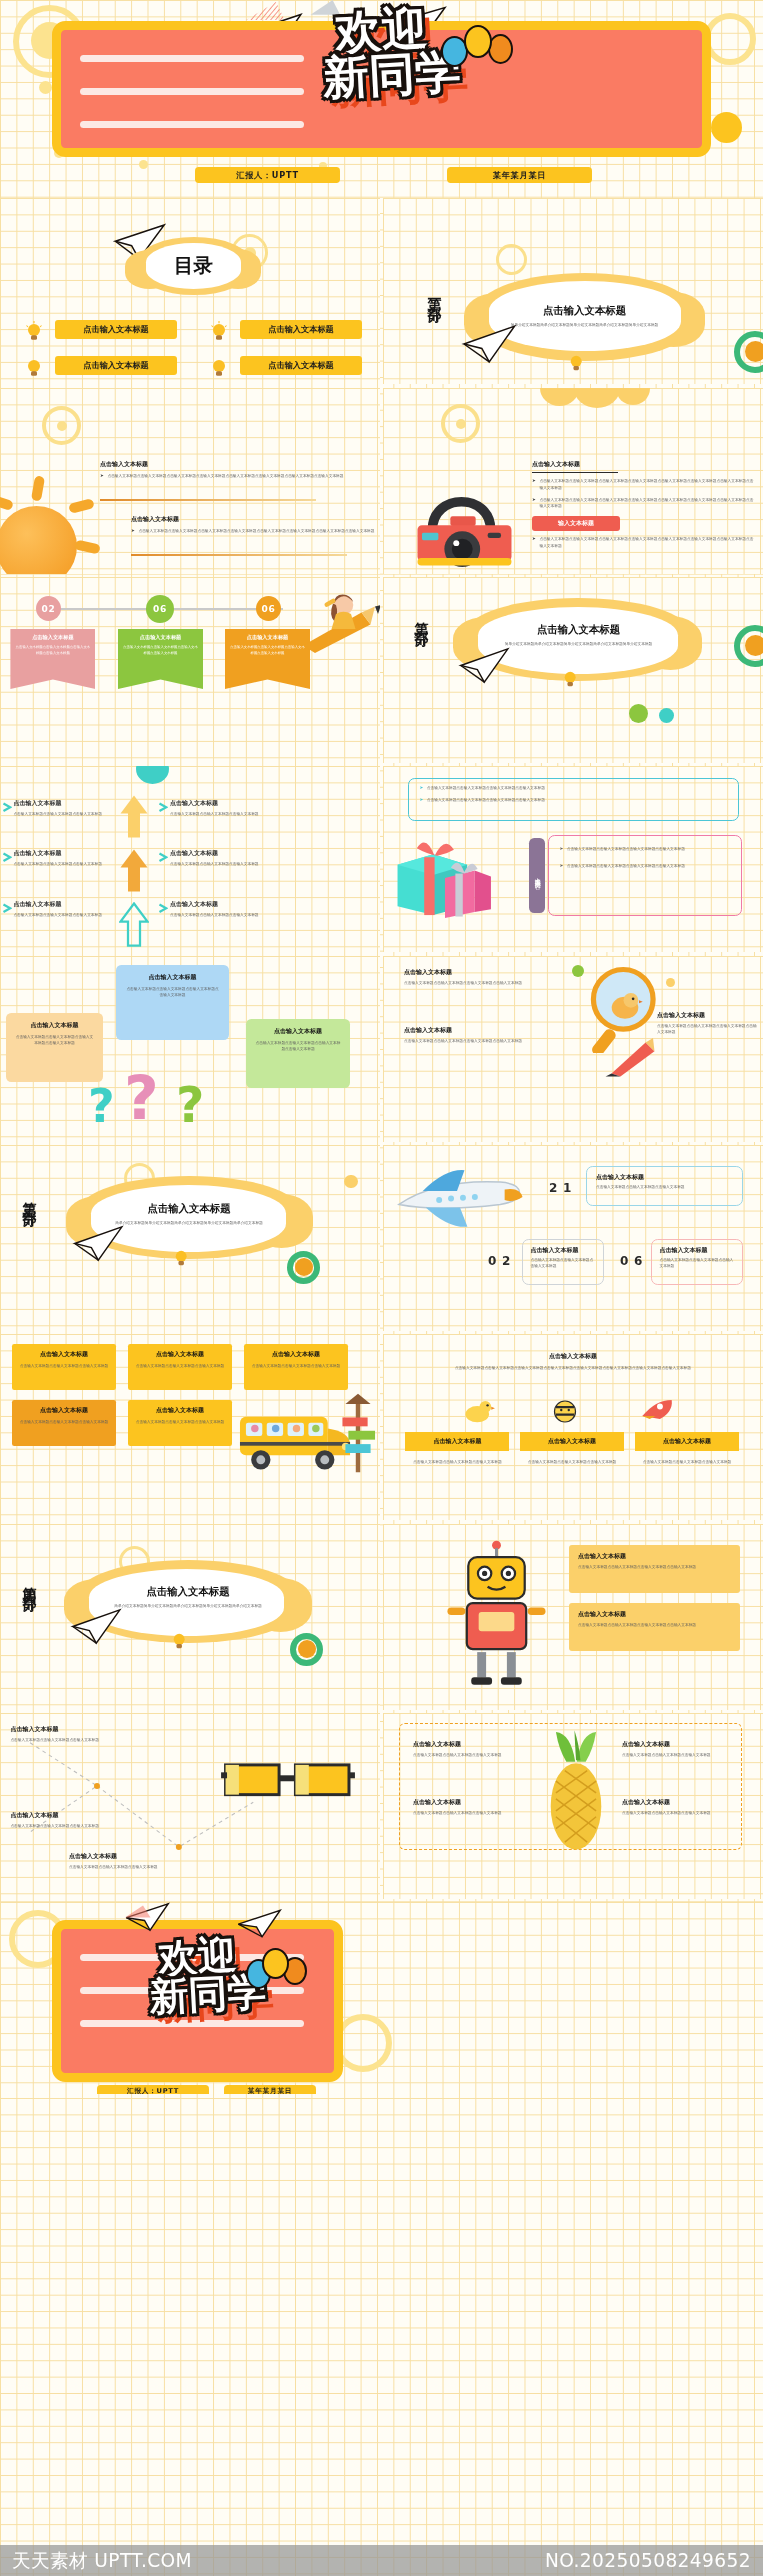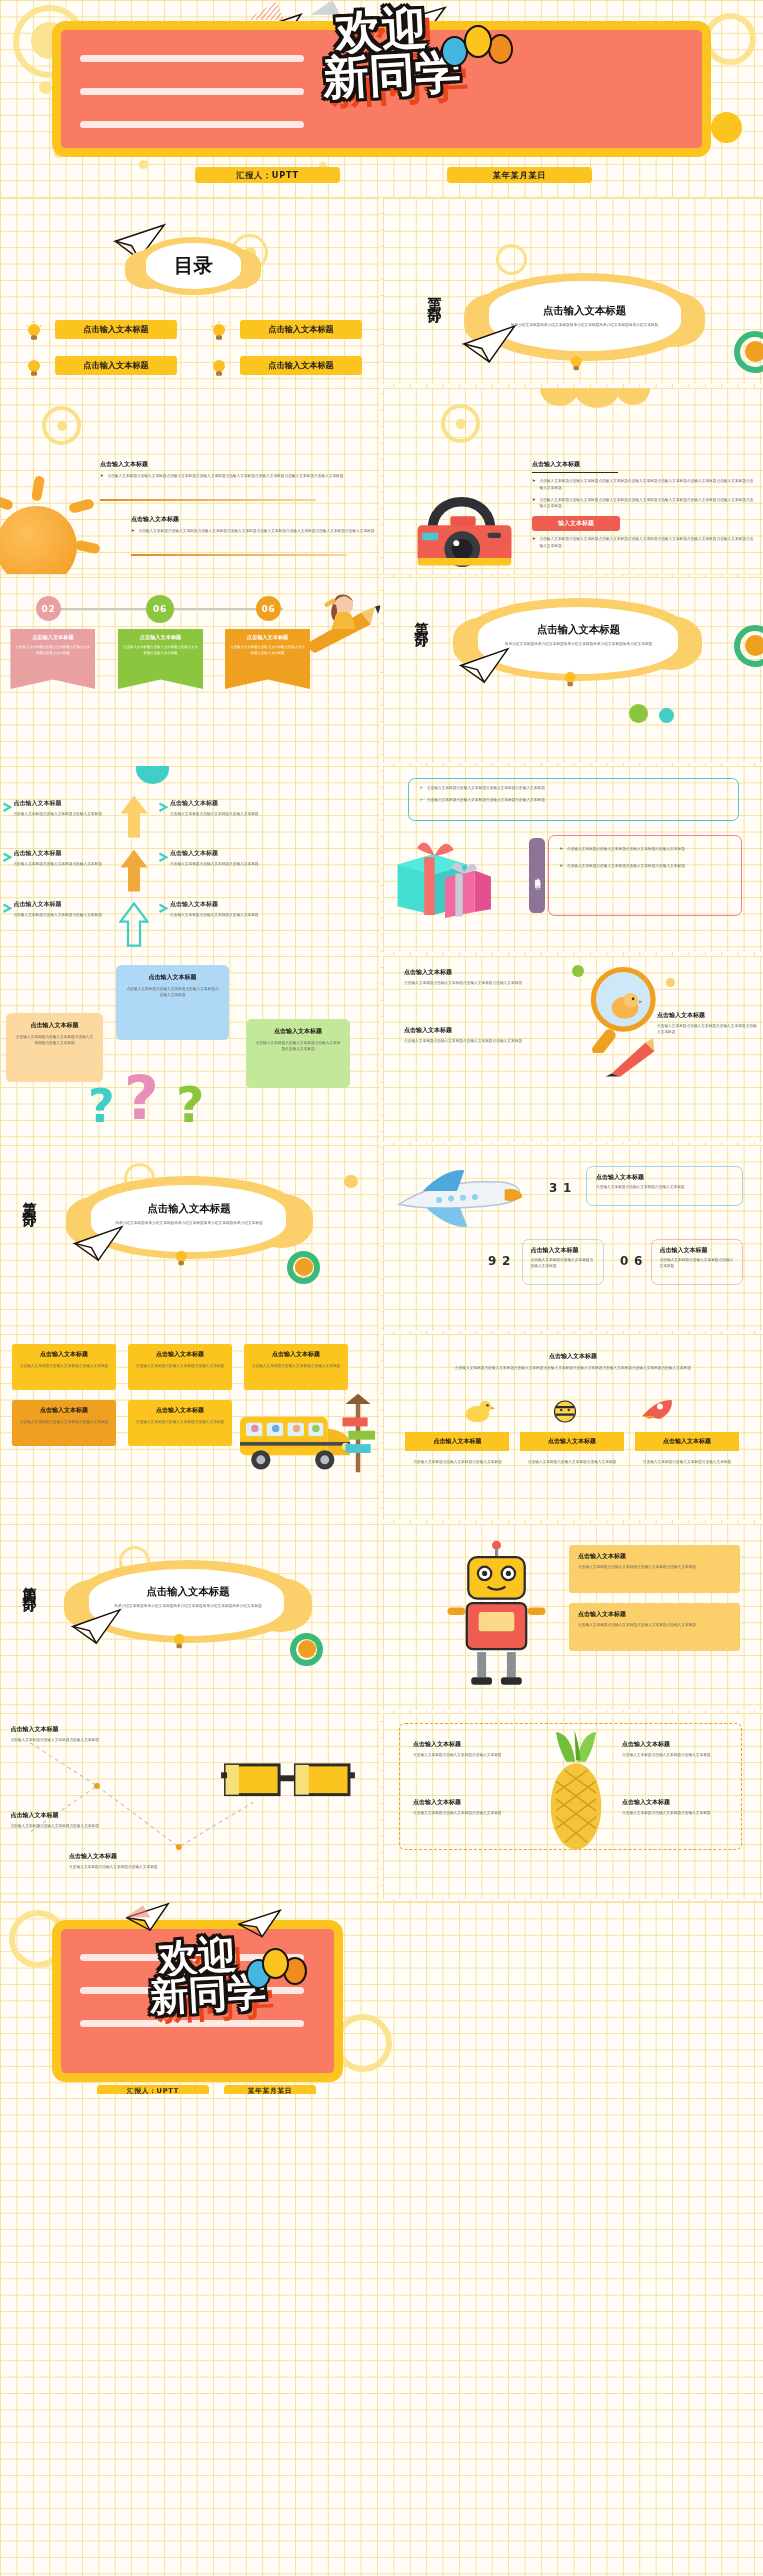--- a/index.html
+++ b/index.html
@@ -588,31 +588,31 @@
       <path d="M40 40 q30 -30 56 -28 l-10 28z" fill="#4ea8dd"></path>
       <path d="M44 62 q30 28 56 26 l-10 -26z" fill="#7cc3ea"></path>
       <circle cx="62" cy="52" r="4" fill="#8fd3f0"></circle>
         <circle cx="78" cy="50" r="4" fill="#8fd3f0"></circle>
       <circle cx="94" cy="49" r="4" fill="#8fd3f0"></circle>
         <circle cx="110" cy="48" r="4" fill="#8fd3f0"></circle>
       <path d="M150 38 q20 -4 24 10 q-12 8 -24 4z" fill="#f0a020"></path>
     </svg>
 
     <div class="circ-num" style="left:162px;top:33px;width:31px;height:19.4px;background:transparent;color:#2b2b2b;font-size:12px;border-radius:0;">
-      <span>3 1</span>
+      <span>2 1</span>
     </div>
     <div class="outline-box" style="left:203px;top:21px;width:157px;height:40px;border-color:#9ad6e8;">
       <div style="padding:6px 9px;">
         <div class="h-title-sm">点击输入文本标题</div>
         <div class="smalltxt" style="margin-top:2.2px;">点击输入文本标题点击输入文本标题点击输入文本标题</div>
       </div>
     </div>
 
     <div class="circ-num" style="left:101px;top:106px;width:31px;height:19.4px;background:transparent;color:#2b2b2b;font-size:12px;border-radius:0;">
-      <span>9 2</span>
+      <span>0 2</span>
     </div>
     <div class="outline-box" style="left:139px;top:94px;width:82px;height:46px;border-color:#cfd4d8;">
       <div style="padding:6px 7.5px;">
         <div class="h-title-sm">点击输入文本标题</div>
         <div class="smalltxt" style="margin-top:2.2px;">点击输入文本标题点击输入文本标题点击输入文本标题</div>
       </div>
     </div>
 
     <div class="circ-num" style="left:233px;top:106px;width:31px;height:19.4px;background:transparent;color:#2b2b2b;font-size:12px;border-radius:0;">
       <span>0 6</span>
@@ -878,14 +878,18 @@
     <div class="dot" style="left:283px;top:55px;width:24px;height:28px;background:#f08b1e;border:2.2px solid #18110d;border-radius:50%;z-index:9;"></div>
 
     <div class="pill" style="left:97px;top:183px;width:112px;height:13.4px;font-size:6.7px;">
       <span>汇报人：UPTT</span>
     </div>
     <div class="pill" style="left:224px;top:183px;width:92px;height:13.4px;font-size:6.7px;">
       <span>某年某月某日</span>
     </div>
   </div>
 
+  <div class="footer">
+    <span>天天素材 UPTT.COM</span>
+    <span>NO.20250508249652</span>
+  </div>
 </div>
 
 
 </body></html>

